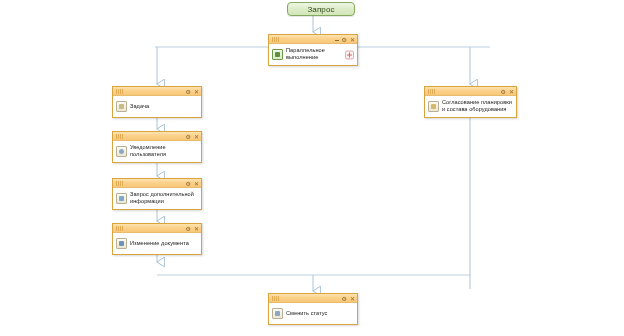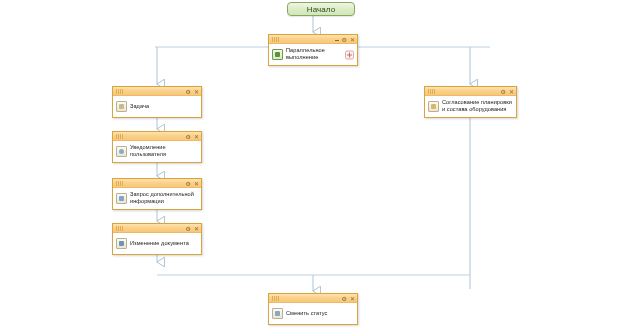--- a/index.html
+++ b/index.html
@@ -194,21 +194,21 @@
 
       <path d="M470,115 L470,289"></path>
 
       <path d="M157,275 L470,275"></path>
 
       <path d="M313,275 L313,291" marker-end="url(#arrowDown)"></path>
     </g>
   </svg>
 
   <div class="start-node" style="left:287px; top:2px; width:68px; height:14px;">
-    <span class="start-label">Начало</span>
+    <span class="start-label">Запрос</span>
   </div>
 
   <div class="node" style="left:268px; top:34px; width:90px;">
     <div class="node-titlebar">
       <span class="grip">
         <i></i>
           <i></i>
           <i></i>
           <i></i>
       </span>

